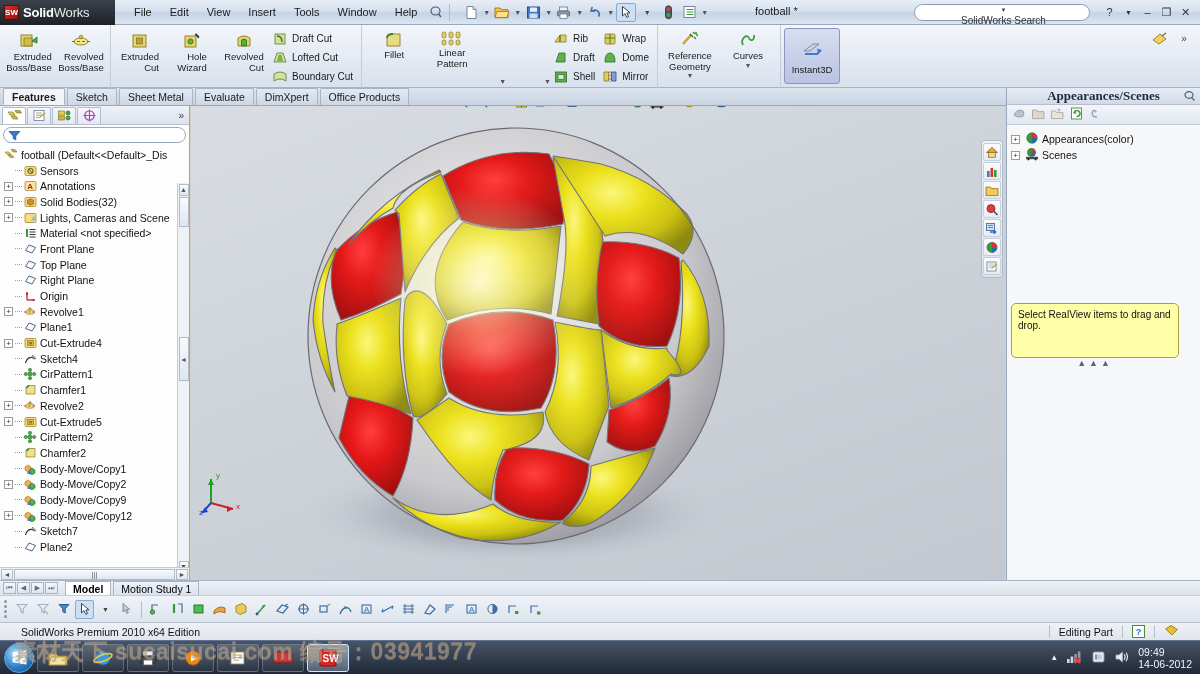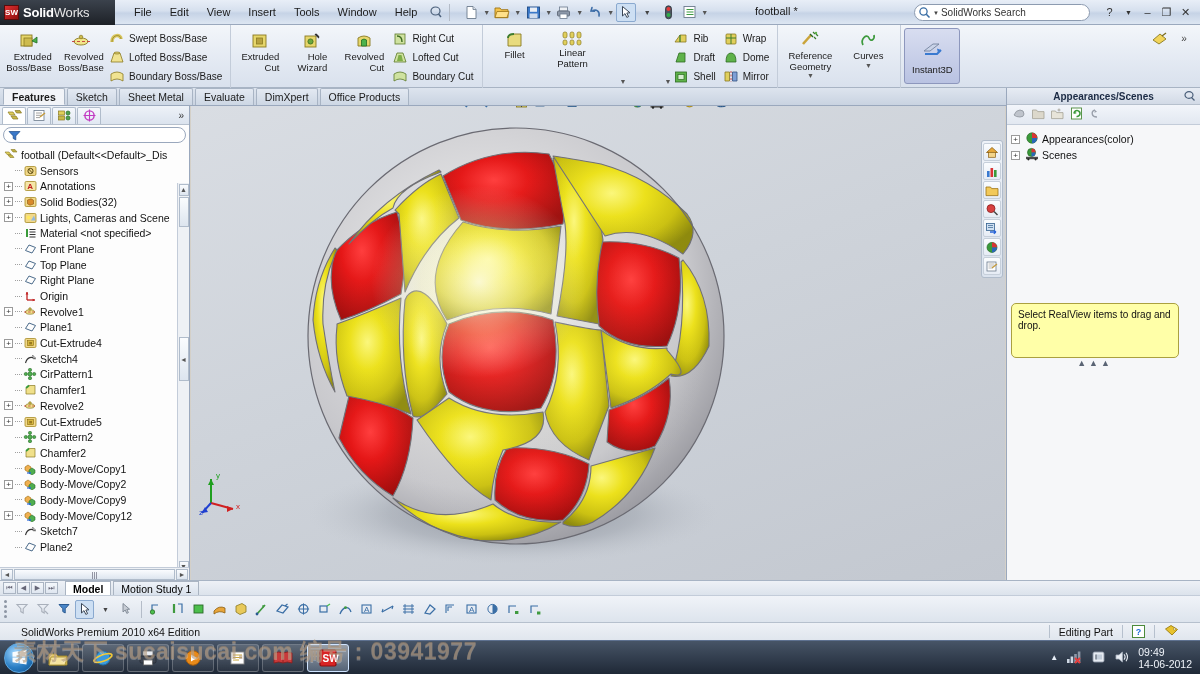--- a/index.html
+++ b/index.html
@@ -36,21 +36,21 @@
   }
   .tb-icons { display:flex; align-items:center; gap:1px; margin-left:8px;}
   .tbi { width:20px;height:19px;display:flex;align-items:center;justify-content:center;position:relative;}
   .tbi.sel { background:#cddff3; border:1px solid #8aa9cf; border-radius:2px;}
   .drop-caret { width:9px;height:19px;display:flex;align-items:center;justify-content:center;color:#555;font-size:7px;}
   .sep-v { width:1px;height:17px;background:#b4bcc8;margin:0 3px;}
   .doc-title { position:absolute; left:755px; top:5px; font-size:11px; color:#1b1b1b;}
   .search-box {
     position:absolute; right:110px; top:4px; width:176px;height:17px;
     background:#fff;border:1px solid #8d9bb0;border-radius:9px;
-    display:flex;align-items:center;padding-left:3px;gap:2px;
+    display:flex;align-items:center;padding-left:3px;gap:2px;flex-direction:column;
   }
   .search-box .st { font-size:10px;color:#333; }
   .win-btns { position:absolute;right:6px;top:3px;display:flex;align-items:center;gap:2px;}
   .win-btns .wb { width:17px;height:18px;display:flex;align-items:center;justify-content:center;font-size:11px;color:#333;}
 
   
   .ribbon {
     position:absolute;top:25px;left:0;width:1200px;height:63px;
     background:linear-gradient(180deg,#f3f6fa 0%,#e4eaf3 55%,#d9e1ed 100%);
     border-bottom:1px solid #a8b4c4;
@@ -130,21 +130,21 @@
   .vpri{width:18px;height:18px;margin:0 auto;display:flex;align-items:center;justify-content:center;
      border:1px solid #c6cfda;background:linear-gradient(180deg,#fafcfe,#e6ecf5);border-radius:2px;}
   .ball-wrap{position:absolute;left:110px;top:18px;width:450px;height:450px;}
   .triad{position:absolute;left:8px;bottom:65px;width:44px;height:46px;}
 
   
   .rightpanel{position:absolute;top:88px;left:1006px;width:194px;height:492px;
      background:#f6f7f9;border-left:1px solid #9aa8bd;}
   .rp-title{height:17px;background:linear-gradient(180deg,#e7ecf4,#d2dae6);
      display:flex;align-items:center;justify-content:center;position:relative;
-     font-size:10px;font-weight:bold;color:#1b2a44;border-bottom:1px solid #b6c0cd;}
+     font-size:13px;font-weight:bold;color:#1b2a44;border-bottom:1px solid #b6c0cd;font-family:Liberation Serif, serif;}
   .rp-tools{height:20px;background:linear-gradient(180deg,#f2f5fa,#e2e8f1);
      display:flex;align-items:center;gap:4px;padding-left:5px;border-bottom:1px solid #c3ccd9;}
   .rp-tree{padding:6px 4px;}
   .rp-panel-bottom{position:absolute;left:0;bottom:0;width:176px;}
   .realview-box{margin:0 4px;height:55px;background:#ffffa8;border:1px solid #aaa040;border-radius:5px;
      padding:5px 6px;font-size:10px;color:#111;}
   .rp-grip{height:10px;display:flex;align-items:center;justify-content:center;letter-spacing:3px;
      font-size:9px;color:#5a6474;}
 
   
@@ -314,42 +314,20 @@
       <div class="rbig">
         <div class="ic">
           <svg width="22" height="19" viewBox="0 0 22 19">
               <ellipse cx="11" cy="9.5" rx="7" ry="3.5" fill="#f2e58a" stroke="#8a7a22" stroke-width="0.9"></ellipse>
               <path d="M2 9.5h18" stroke="#c23b3b" stroke-width="0.9" stroke-dasharray="3,2"></path>
               <circle cx="11" cy="5" r="1.8" fill="#cdbb4e" stroke="#8a7a22" stroke-width="0.7"></circle>
             </svg>
         </div>
         <div class="lb"><span>Revolved</span><br><span>Boss/Base</span></div>
       </div>
-      <div class="rsmall-col">
-        <div class="rsmall">
-          <svg width="16" height="15" viewBox="0 0 16 15">
-              <path d="M3 11 C3 3, 12 3, 12 8" fill="none" stroke="#d9c75e" stroke-width="3.4"></path>
-              <path d="M3 11 C3 3, 12 3, 12 8" fill="none" stroke="#8a7a22" stroke-width="0.7"></path>
-            </svg>
-          <span class="lb">Swept Boss/Base</span>
-        </div>
-        <div class="rsmall">
-          <svg width="16" height="15" viewBox="0 0 16 15">
-              <path d="M5 3 L11 3 L14 12 L2 12 Z" fill="#f0e391" stroke="#8a7a22" stroke-width="0.8"></path>
-              <ellipse cx="8" cy="3" rx="3" ry="1" fill="#e0d070" stroke="#8a7a22" stroke-width="0.7"></ellipse>
-            </svg>
-          <span class="lb">Lofted Boss/Base</span>
-        </div>
-        <div class="rsmall">
-          <svg width="16" height="15" viewBox="0 0 16 15">
-              <path d="M2 5 Q8 1, 14 5 L14 12 Q8 8, 2 12 Z" fill="#f0e391" stroke="#8a7a22" stroke-width="0.8"></path>
-            </svg>
-          <span class="lb">Boundary Boss/Base</span>
-        </div>
-      </div>
     </div>
 
     <div class="rgroup">
       <div class="rbig">
         <div class="ic">
           <svg width="20" height="19" viewBox="0 0 20 19">
               <rect x="3" y="3" width="13" height="12" fill="#e6d66b" stroke="#8a7a22" stroke-width="0.9"></rect>
               <rect x="6.5" y="6" width="6" height="6" fill="#b7a23f" stroke="#8a7a22" stroke-width="0.8"></rect>
             </svg>
         </div>
@@ -373,21 +351,21 @@
             </svg>
         </div>
         <div class="lb"><span>Revolved</span><br><span>Cut</span></div>
       </div>
       <div class="rsmall-col">
         <div class="rsmall">
           <svg width="16" height="15" viewBox="0 0 16 15">
               <rect x="3" y="3" width="10" height="10" fill="#cfe2a0" stroke="#5c7a2a" stroke-width="0.8"></rect>
               <path d="M5 5 q5 0 5 6" fill="none" stroke="#3d6b20" stroke-width="1.4"></path>
             </svg>
-          <span class="lb">Right Cut</span>
+          <span class="lb">Draft Cut</span>
         </div>
         <div class="rsmall">
           <svg width="16" height="15" viewBox="0 0 16 15">
               <path d="M5 3 L11 3 L14 12 L2 12 Z" fill="#cfe2a0" stroke="#5c7a2a" stroke-width="0.8"></path>
               <path d="M6.5 5 L9.5 5 L11 11 L5 11 Z" fill="#7fae48"></path>
             </svg>
           <span class="lb">Lofted Cut</span>
         </div>
         <div class="rsmall">
           <svg width="16" height="15" viewBox="0 0 16 15">

